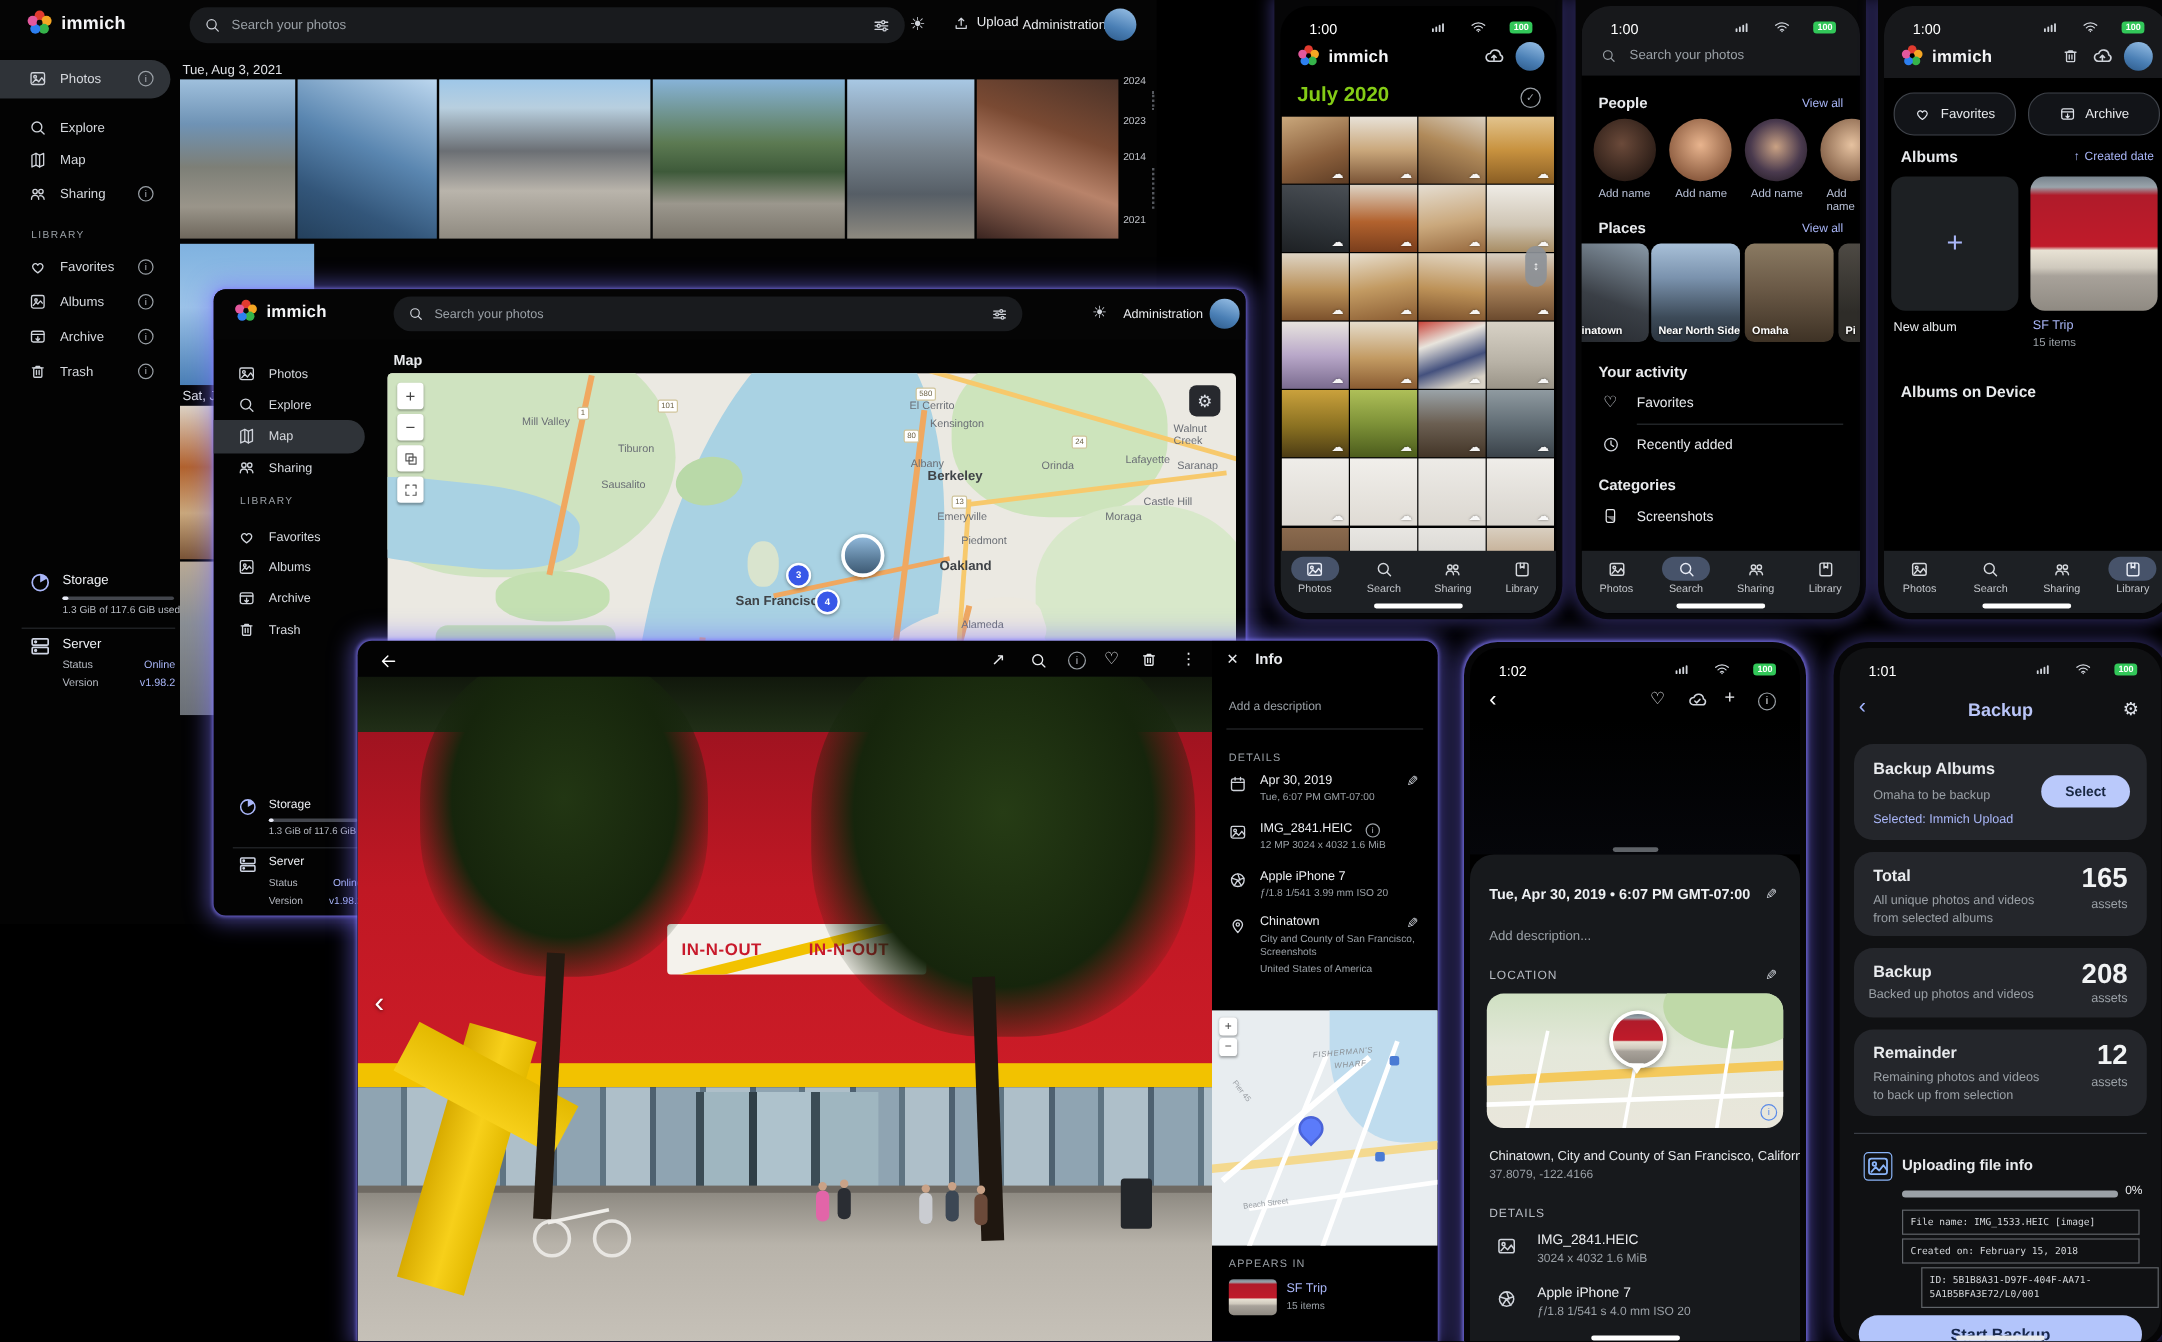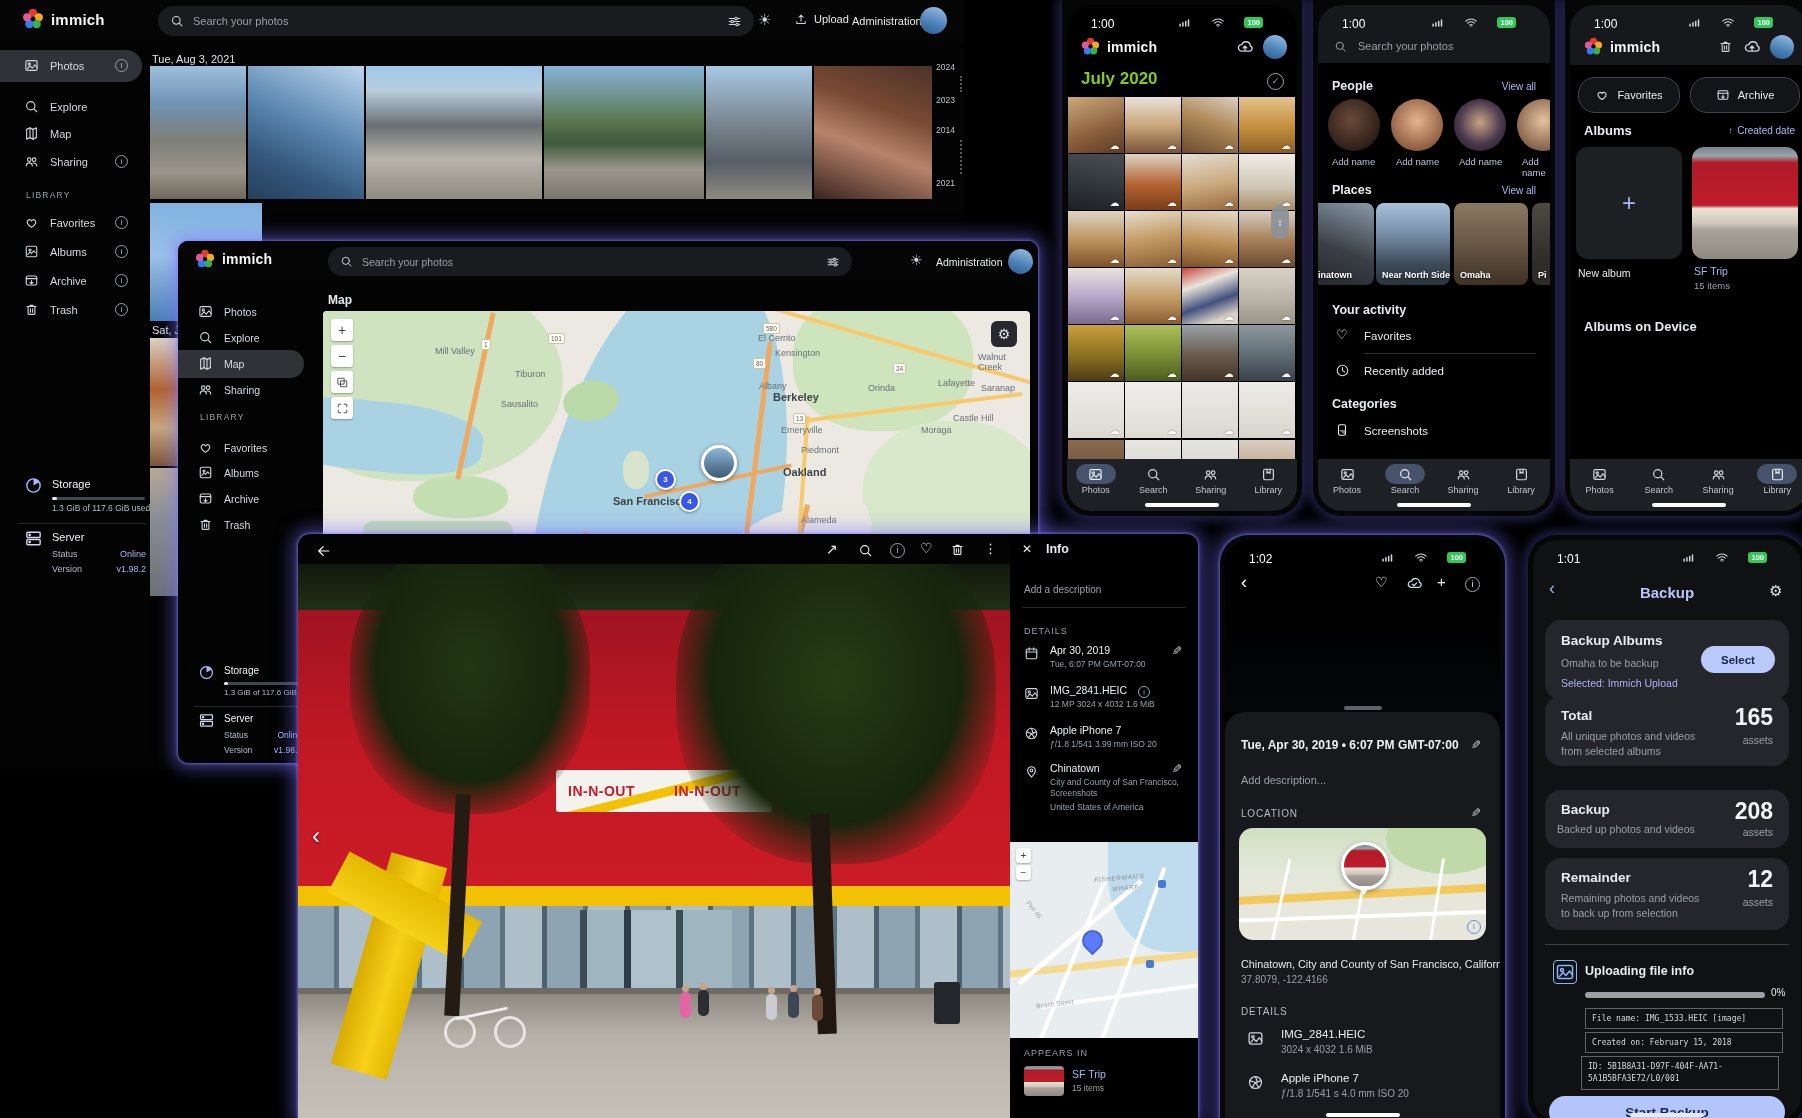--- a/index.html
+++ b/index.html
@@ -46,21 +46,21 @@
   .ml{position:absolute;font-size:9px;color:#6a6e75}
   .mlL{position:absolute;font-size:11px;color:#3f4347;font-weight:bold}
   .shield{position:absolute;background:#fff;border:1px solid #cfc49a;border-radius:2px;font-size:6.5px;color:#6b6145;padding:0 2px;line-height:9px}
   .mkr{position:absolute;width:17px;height:17px;border-radius:50%;background:#3857e8;border:2px solid #fff;color:#fff;font-size:8px;font-weight:bold;display:flex;align-items:center;justify-content:center;box-shadow:0 1px 3px rgba(0,0,0,.4)}
   .mbtn{position:absolute;width:22px;height:22px;background:#fff;border-radius:3px;color:#444;display:flex;align-items:center;justify-content:center;font-size:14px;box-shadow:0 1px 2px rgba(0,0,0,.3)}
   .mbtn .ic{color:#555;width:13px;height:13px}
   
   .phone{position:absolute;background:#060607;border-radius:28px;padding:5px;overflow:hidden}
   .screen{position:relative;width:100%;height:100%;background:#000;border-radius:24px;overflow:hidden}
   .ptime{position:absolute;left:24px;top:12px;font-size:12px;font-weight:normal;color:#fff}
-  .sticons{position:absolute;right:34px;top:12px;display:flex;align-items:flex-start;gap:19px}
+  .sticons{position:absolute;right:20px;top:12px;display:flex;align-items:flex-end;gap:19px}
   .sticons .ic{width:14px;height:11px}
   .batt{background:#32c759;border-radius:3px;color:#fff;font-size:7.5px;font-weight:bold;padding:1.5px 3px;line-height:1}
   .navbar{position:absolute;left:0;right:0;bottom:0;height:47px;background:#1d2024;display:flex;justify-content:space-around;align-items:flex-start;padding-top:5px}
   .navit{display:flex;flex-direction:column;align-items:center;gap:1px;font-size:9px;color:#c3c6cb;width:52px}
   .navit .nic{width:40px;height:20px;border-radius:11px;display:flex;align-items:center;justify-content:center;color:#d4d7dc}
   .navit .nic svg{width:15px;height:15px;stroke:currentColor;fill:none;stroke-width:1.6;stroke-linecap:round;stroke-linejoin:round}
   .navit.sel .nic{background:#47536a;color:#e7ebf5}
   .homebar{position:absolute;left:50%;transform:translateX(-50%);width:74px;height:4px;border-radius:2px;background:#fff}
   .bold{font-weight:bold}
   .blue{color:#a9b6f8}
@@ -1129,21 +1129,21 @@
       <span class="abs bold" style="left:0;top:44px;width:100%;text-align:center;font-size:15px;color:#b9c5f8">Backup</span>
       <span class="abs" style="left:236px;top:42px;font-size:15px;color:#dfe3ea">⚙</span>
 
       <div class="card" style="top:80px;height:80px">
         <span class="abs bold" style="left:16px;top:13px;font-size:13.5px">Backup Albums</span>
         <span class="abs" style="left:16px;top:37px;font-size:10.5px;color:#9aa0a6">Omaha to be backup</span>
         <div class="abs" style="left:156px;top:26px;width:74px;height:27px;border-radius:14px;background:#bac9fb;display:flex;align-items:center;justify-content:center;font-size:11.5px;font-weight:bold;color:#182742">Select</div>
         <span class="abs blue" style="left:16px;top:57px;font-size:10.5px">Selected: Immich Upload</span>
       </div>
 
-      <div class="card" style="top:156px;height:70px">
+      <div class="card" style="top:170px;height:70px">
         <span class="abs bold" style="left:16px;top:12px;font-size:13.5px">Total</span>
         <span class="abs" style="left:16px;top:33px;width:148px;font-size:10.5px;color:#9aa0a6;line-height:1.45">All unique photos and videos from selected albums</span>
         <span class="statval" style="top:8px">165</span>
         <span class="statunit" style="top:38px">assets</span>
       </div>
       <div class="card" style="top:250px;height:58px">
         <span class="abs bold" style="left:16px;top:12px;font-size:13.5px">Backup</span>
         <span class="abs" style="left:12px;top:33px;width:150px;font-size:10.5px;color:#9aa0a6">Backed up photos and videos</span>
         <span class="statval" style="top:8px">208</span>
         <span class="statunit" style="top:36px">assets</span>
@@ -1159,19 +1159,19 @@
       <span class="ic abs" style="left:20px;top:420px;width:20px;height:20px;color:#8ab4f8;border:1.5px solid #8ab4f8;border-radius:4px;padding:1px">
           <svg>
             <use href="#i-img"></use>
           </svg>
         </span>
       <span class="abs bold" style="left:52px;top:424px;font-size:12.5px">Uploading file info</span>
       <div class="abs" style="left:52px;top:452px;width:180px;height:6px;border-radius:3px;background:#9aa0a6"></div>
       <span class="abs" style="left:238px;top:447px;font-size:10px;color:#e8eaed">0%</span>
       <div class="fbox" style="left:52px;top:468px;width:184px;height:11px">File name: IMG_1533.HEIC [image]</div>
       <div class="fbox" style="left:52px;top:492px;width:184px;height:11px">Created on: February 15, 2018</div>
-      <div class="fbox" style="left:48px;top:516px;width:184px;height:24px">ID: 5B1B8A31-D97F-404F-AA71-5A1B5BFA3E72/L0/001</div>
+      <div class="fbox" style="left:68px;top:516px;width:184px;height:24px">ID: 5B1B8A31-D97F-404F-AA71-5A1B5BFA3E72/L0/001</div>
       <div class="abs" style="left:16px;top:556px;width:236px;height:32px;border-radius:18px;background:#b3c5fb;display:flex;align-items:center;justify-content:center;font-size:13.5px;font-weight:bold;color:#16264a">Start Backup</div>
       <div class="homebar" style="bottom:3px;background:#e8eaed"></div>
     </div>
   </div>
 
 </div>
 
 </body></html>

